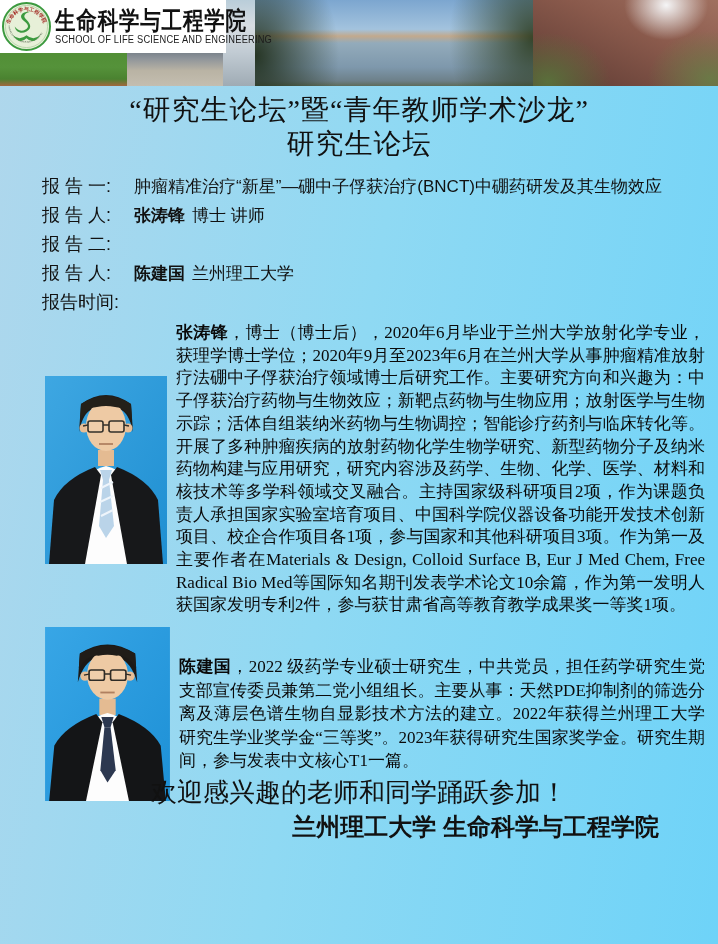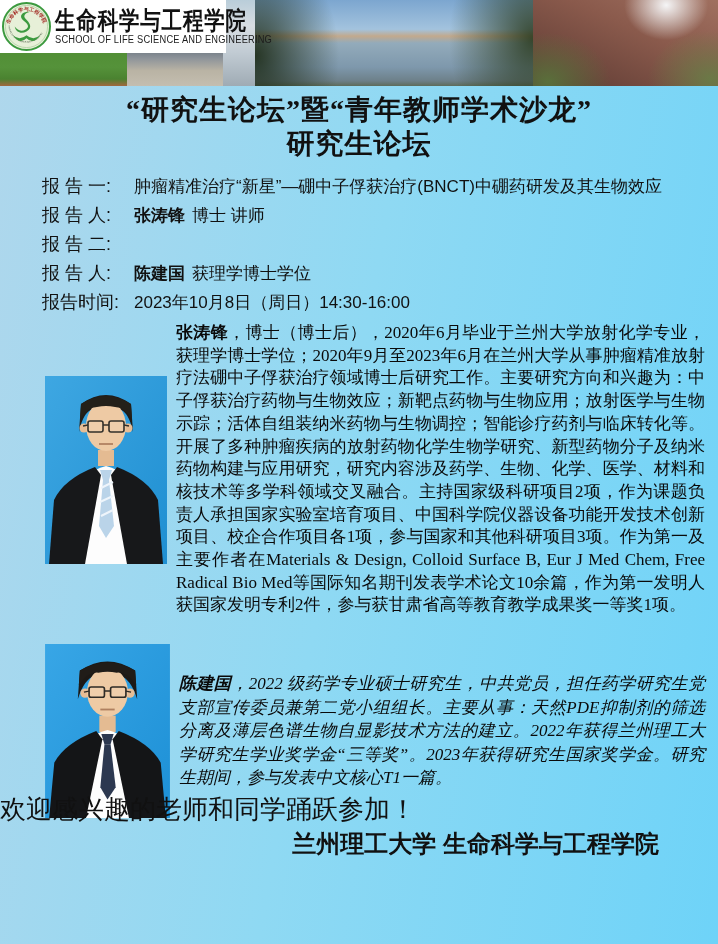--- a/index.html
+++ b/index.html
@@ -39,46 +39,46 @@
   .college-cn{
     font-family:"Liberation Serif",serif; font-weight:900; font-size:25px; line-height:27px;
     white-space:nowrap; transform:scaleX(.82); transform-origin:left center; letter-spacing:1px;
   }
   .college-en{
     font-size:10px; line-height:12px; color:#1c1c1c; white-space:nowrap;
     transform:scaleX(.93); transform-origin:left center; letter-spacing:.2px;
   }
   
   .title-block{ padding-top:7px; text-align:center;
-    font-family:"Liberation Serif",serif; font-weight:bold; }
+    font-family:"Liberation Serif",serif; font-weight:normal; }
   .title-line{ font-size:28px; line-height:34px; letter-spacing:1px; }
   
   .details{ margin:15px 0 0 42px; }
   .detail-row{ display:flex; align-items:baseline; height:20px; margin-bottom:9px;
     font-size:17px; line-height:20px; }
   .detail-label{ min-width:92px; font-weight:normal; font-size:18px; white-space:pre; }
   .detail-name{ font-weight:bold; margin-right:7px; white-space:nowrap; }
   .detail-value{ white-space:nowrap; }
   
   .section-heading{ margin-top:12px; height:36px; text-align:center;
     font-size:26px; font-weight:bold; line-height:36px;
     letter-spacing:.72em; text-indent:.72em; }
   
   .speaker{ display:flex; align-items:center; padding:0 13px 0 45px; }
   .speaker-1{ margin-top:10px; }
-  .speaker-2{ margin-top:27px;font-style:italic; }
+  .speaker-2{ margin-top:10px; }
   .speaker-photo{ flex:0 0 auto; display:block; }
   .speaker-bio{
     margin-left:9px; flex:1 1 auto; text-align:justify;
     font-family:"Liberation Serif",serif; font-size:17px; line-height:22.7px; color:#0a0a0a;
   }
   .speaker-2 .speaker-bio{ line-height:23.5px; }
   .bio-name{ font-weight:bold; }
   
-  .welcome{ margin-top:-26px; text-align:left;
+  .welcome{ margin-top:-26px; text-align:center;
     font-family:"Liberation Serif",serif; font-size:26px; line-height:36px; }
   .signature{ text-align:right; padding-right:59px;
     font-size:24px; font-weight:bold; line-height:32px; }
 </style>
 </head>
 <body>
 
 <div class="poster">
 
   <div class="photo-strip">
@@ -126,25 +126,24 @@
       <span class="detail-label">报 告 人:</span>
       <span class="detail-name">张涛锋</span>
       <span class="detail-value">博士 讲师</span>
     </div>
     <div class="detail-row">
       <span class="detail-label">报 告 二:</span>
     </div>
     <div class="detail-row">
       <span class="detail-label">报 告 人:</span>
       <span class="detail-name">陈建国</span>
-      <span class="detail-value">获理学博士学位</span>
+      <span class="detail-value">兰州理工大学</span>
     </div>
     <div class="detail-row">
       <span class="detail-label">报告时间:</span>
-      <span class="detail-value">2023年10月8日（周日）14:30-16:00</span>
     </div>
   </div>
 
 
   <div class="speaker speaker-1">
     <svg class="speaker-photo" width="122" height="188" viewBox="0 0 122 188">
       <defs>
         <linearGradient id="pbg1" x1="0" y1="0" x2="1" y2="1">
           <stop offset="0" stop-color="#3ea7e2"></stop>
             <stop offset="1" stop-color="#1f8fd2"></stop>

